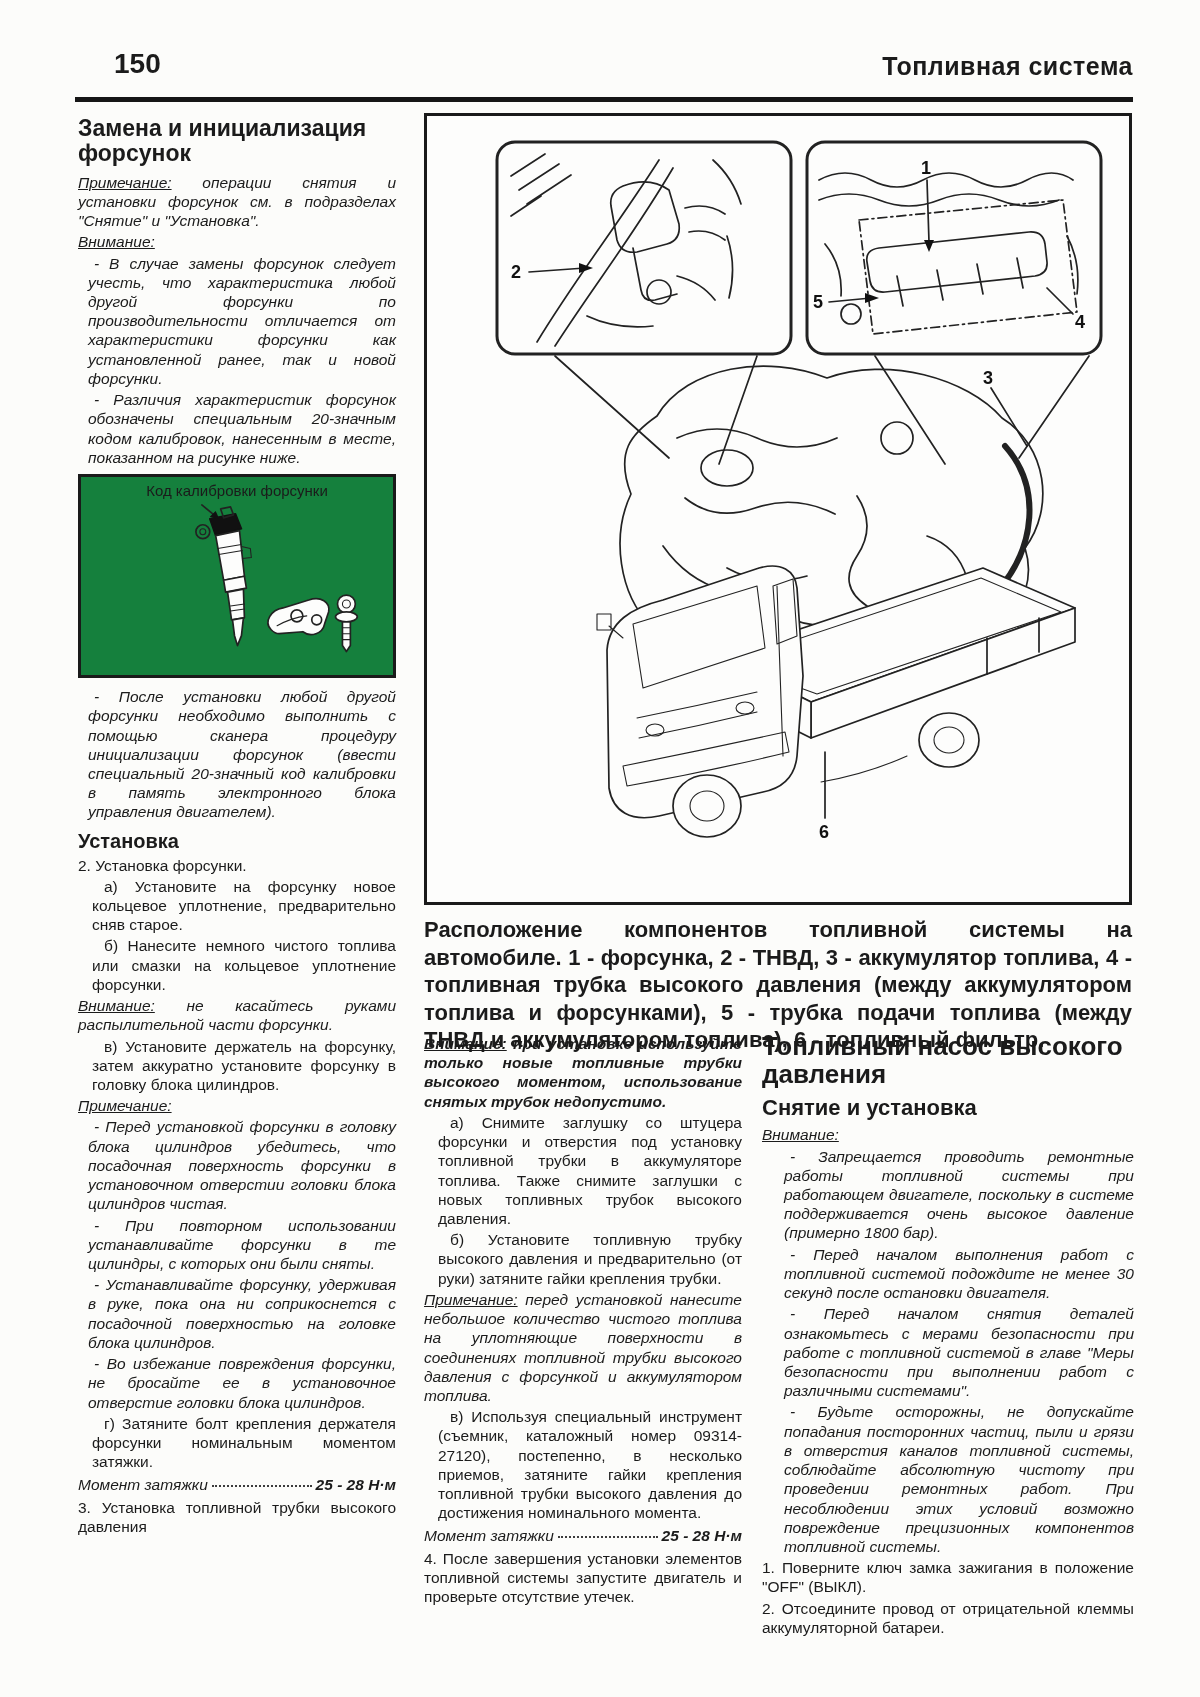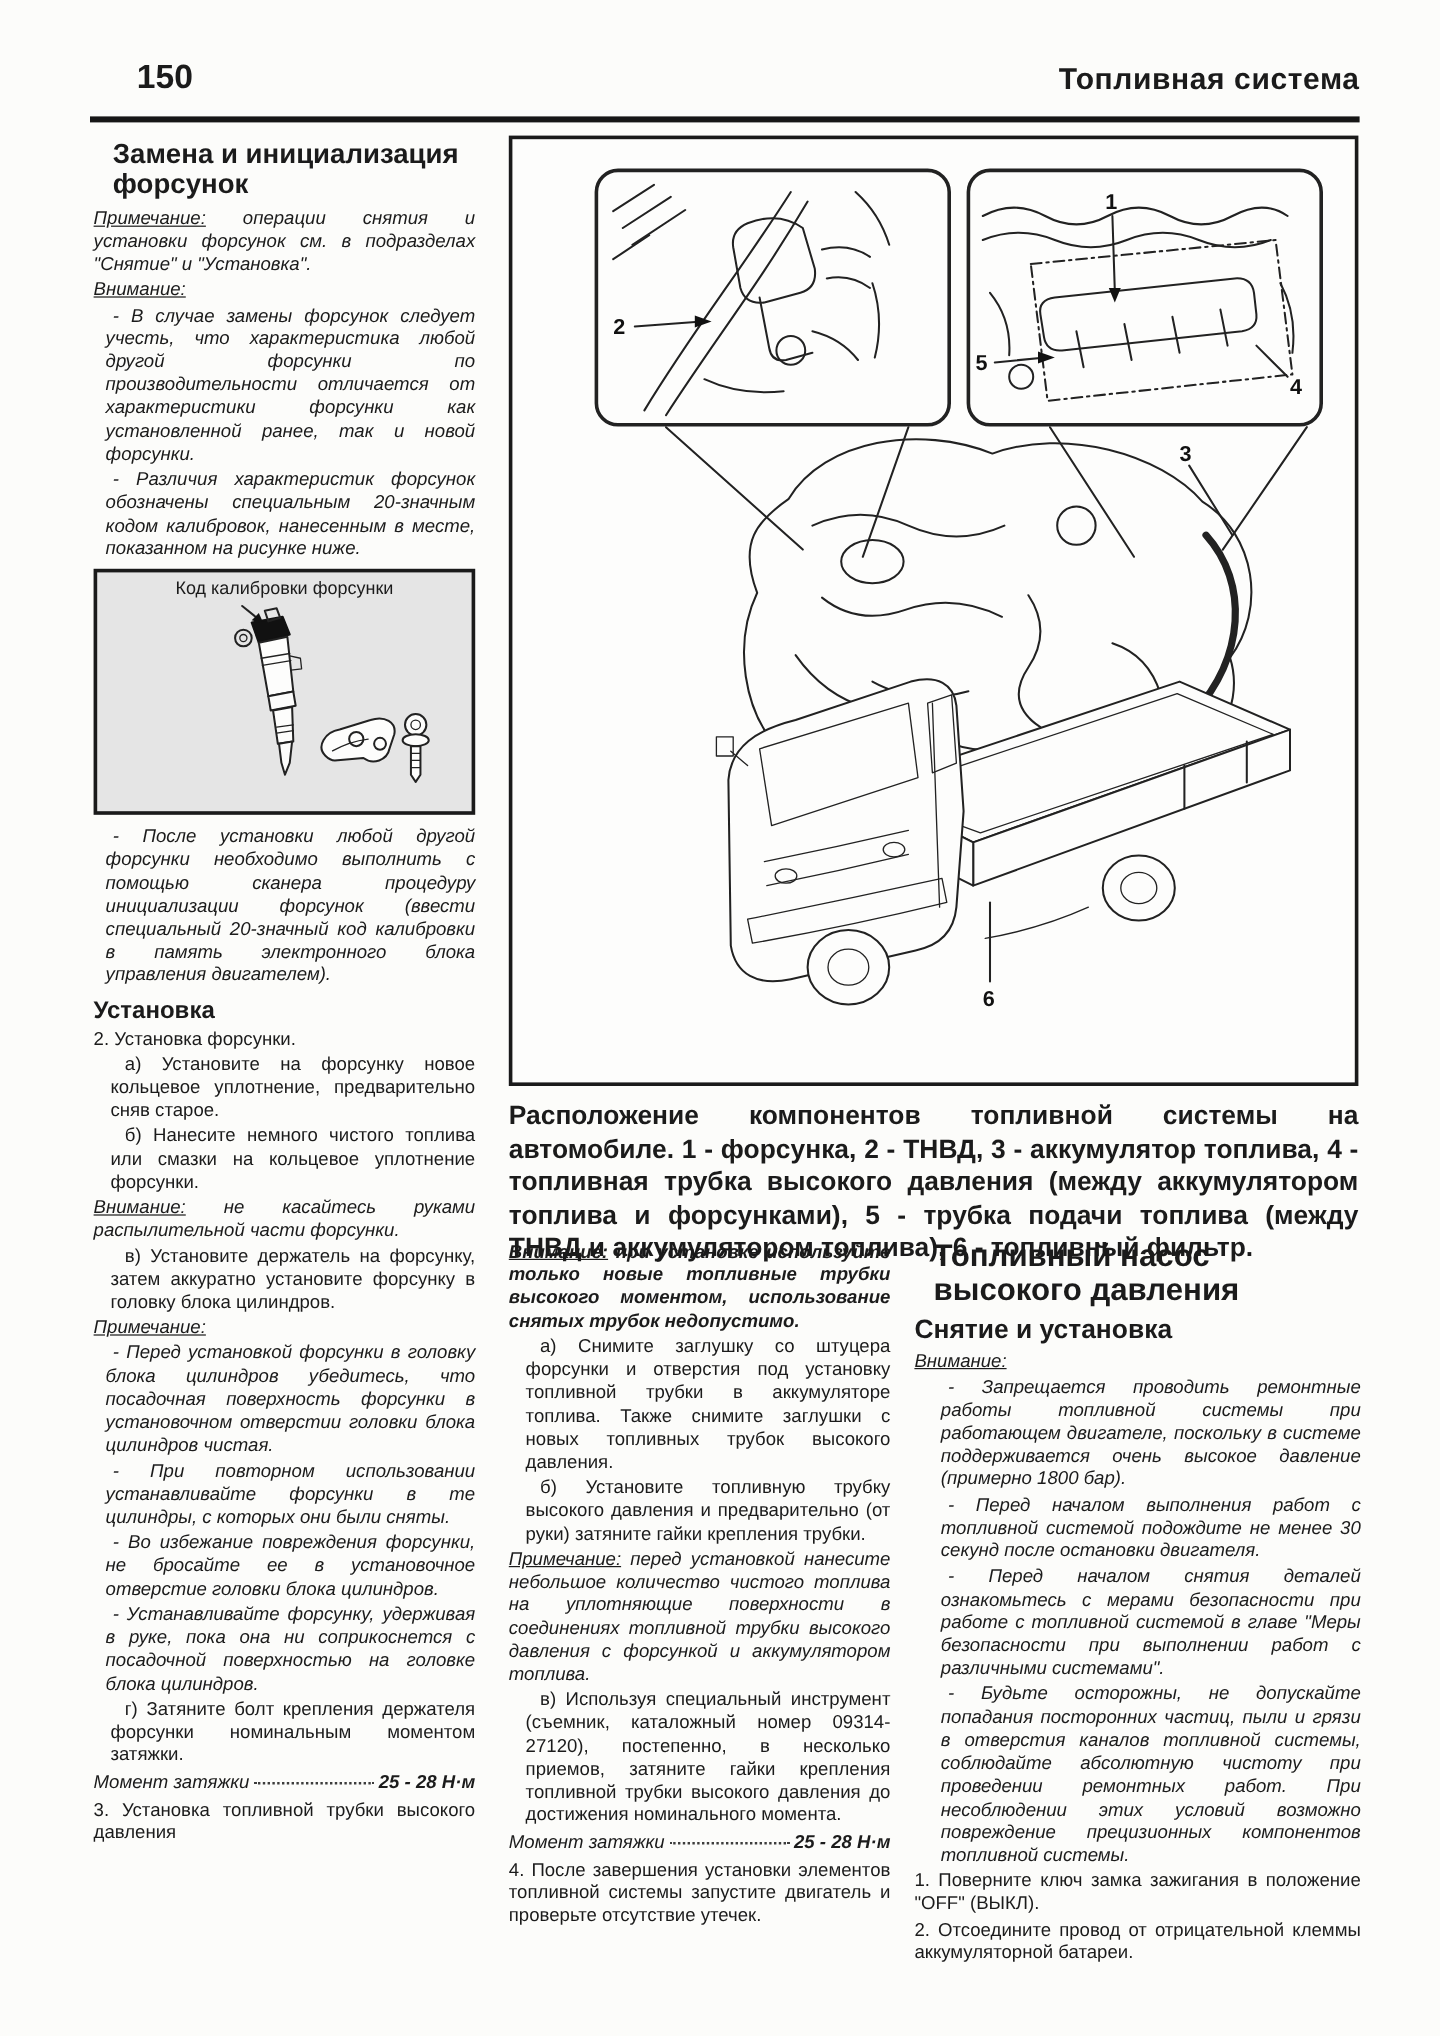--- a/index.html
+++ b/index.html
@@ -9,36 +9,36 @@
   .htitle{position:absolute;left:75px;top:52px;width:1058px;text-align:right;
           font-size:25px;font-weight:bold;letter-spacing:.5px;}
   .rule{position:absolute;left:75px;top:97px;width:1058px;height:5px;background:#161616;}
 
   .col{position:absolute;text-align:justify;font-size:15.5px;line-height:1.24;}
   .col p{margin:0 0 2px 0;}
   .left-col{left:78px;top:114px;width:318px;}
   .mid-col{left:424px;top:1034px;width:318px;}
   .right-col{left:762px;top:1030px;width:372px;}
 
-  .h-sec{font-size:23px;line-height:1.08;font-weight:bold;margin:2px 0 7px 16px;text-align:left;}
+  .h-sec{font-size:23px;line-height:1.08;font-weight:bold;margin:2px 0 7px 0;text-align:left;}
   .h-sub{font-size:20px;line-height:1.1;font-weight:bold;margin:8px 0 4px 0;text-align:left;}
   .right-col .h-sec{font-size:26px;margin-bottom:8px;}
   .right-col .h-sub{font-size:22px;margin:2px 0 5px 0;}
 
   .it{font-style:italic;}
   .lbl{font-style:italic;text-decoration:underline;}
   .bold-it{font-weight:bold;font-style:italic;}
   .dash{font-style:italic;padding-left:10px;text-indent:6px;}
   .right-col .dash{margin-left:16px;padding-left:6px;}
   .step{padding-left:14px;text-indent:12px;}
   .torq{display:flex;align-items:baseline;font-style:italic;margin:4px 0 3px 0;}
   .torq .val{font-weight:bold;white-space:nowrap;}
   .leader{flex:1;border-bottom:2px dotted #3c3c3c;margin:0 4px;transform:translateY(-3px);min-width:20px;}
 
-  .figbox{margin:7px 0 9px 0;border:3px solid #1a1a1a;background:#e5e5e5;padding:3px 2px 0 2px;}
+  .figbox{margin:7px 0 9px 0;border:3px solid #1a1a1a;background:#15803d;padding:3px 2px 0 2px;}
   .figbox .fl{text-align:center;font-size:15px;margin:2px 0 0 0;font-style:normal;}
 
   .mainfig{position:absolute;left:424px;top:113px;width:708px;height:792px;
            border:3px solid #1a1a1a;box-sizing:border-box;background:#fdfdfc;}
   .mainfig svg{display:block;width:100%;height:100%;}
   .caption{position:absolute;left:424px;top:916px;width:708px;font-weight:bold;
            font-size:22px;line-height:1.25;text-align:justify;}
 
   .ln{fill:none;stroke:#222;stroke-width:1.7;stroke-linecap:round;stroke-linejoin:round;}
   .thin{stroke-width:1.1;}
@@ -104,22 +104,22 @@
     <p class="dash">- После установки любой другой форсунки необходимо выполнить с помощью сканера процедуру инициализации форсунок (ввести специальный 20-значный код калибровки в память электронного блока управления двигателем).</p>
     <div class="h-sub">Установка</div>
     <p>2. Установка форсунки.</p>
     <p class="step">а) Установите на форсунку новое кольцевое уплотнение, предварительно сняв старое.</p>
     <p class="step">б) Нанесите немного чистого топлива или смазки на кольцевое уплотнение форсунки.</p>
     <p><span class="lbl">Внимание:</span> <span class="it">не касайтесь руками распылительной части форсунки.</span></p>
     <p class="step">в) Установите держатель на форсунку, затем аккуратно установите форсунку в головку блока цилиндров.</p>
     <p><span class="lbl">Примечание:</span></p>
     <p class="dash">- Перед установкой форсунки в головку блока цилиндров убедитесь, что посадочная поверхность форсунки в установочном отверстии головки блока цилиндров чистая.</p>
     <p class="dash">- При повторном использовании устанавливайте форсунки в те цилиндры, с которых они были сняты.</p>
+    <p class="dash">- Устанавливайте форсунку, удерживая в руке, пока она ни соприкоснется с посадочной поверхностью на головке блока цилиндров.</p>
     <p class="dash">- Во избежание повреждения форсунки, не бросайте ее в установочное отверстие головки блока цилиндров.</p>
-    <p class="dash">- Устанавливайте форсунку, удерживая в руке, пока она ни соприкоснется с посадочной поверхностью на головке блока цилиндров.</p>
     <p class="step">г) Затяните болт крепления держателя форсунки номинальным моментом затяжки.</p>
     <div class="torq">
       <span>Момент затяжки</span>
       <span class="leader"></span>
       <span class="val">25 - 28 Н·м</span>
     </div>
     <p>3. Установка топливной трубки высокого давления</p>
   </div>
 
   <div class="mainfig">

